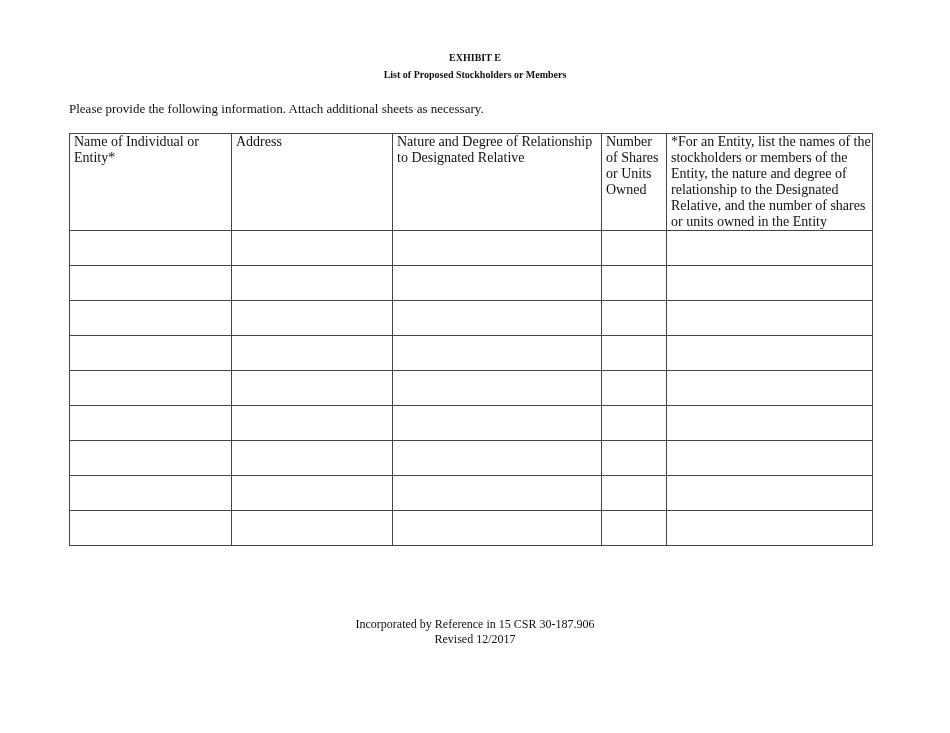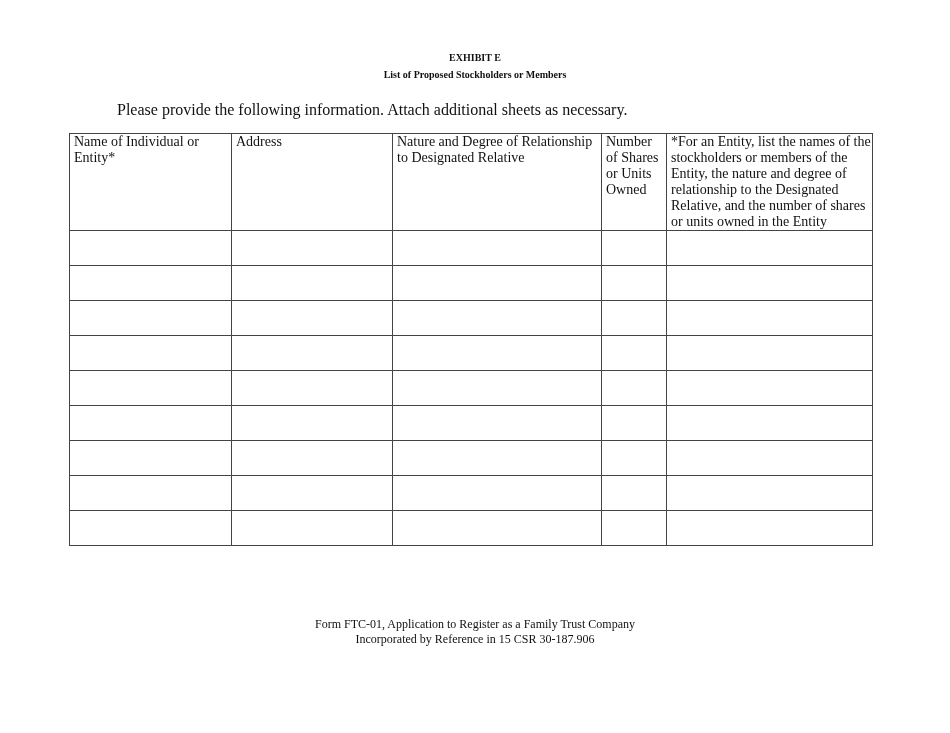--- a/index.html
+++ b/index.html
@@ -1,20 +1,20 @@
 <!DOCTYPE html>
 <html><head>
 <meta charset="utf-8">
 <style>
   html, body { margin:0; padding:0; background:#ffffff; }
   body { width:950px; height:733px; position:relative; font-family:"Liberation Serif", "DejaVu Serif", serif; color:#111; overflow:hidden; }
   .title { position:absolute; left:0; width:950px; text-align:center; font-weight:bold; font-size:10px; }
   .t1 { top:52px; }
   .t2 { top:69px; }
-  .intro { position:absolute; left:69px; top:101px; font-size:16px;margin-left:48px; }
+  .intro { position:absolute; left:69px; top:101px; font-size:13px; }
   table.grid { position:absolute; left:69px; top:133px; border-collapse:collapse; font-size:14px; line-height:16px; }
   table.grid td { border:1px solid #444; vertical-align:top; padding:0 0 0 4px; box-sizing:border-box; }
   .hdr td { height:84px; padding-top:1px; }
   .row td { height:35px; }
   .c1 { width:162px; } .c2 { width:161px; } .c3 { width:209px; } .c4 { width:65px; } .c5 { width:206px; }
   td.blank { border:none !important; }
   .total td { height:35px; }
   .footer { position:absolute; left:0; width:950px; top:617px; text-align:center; font-size:12px; line-height:15px; }
 </style>
 </head>
@@ -93,15 +93,15 @@
     <td></td>
     <td></td>
     <td></td>
     <td></td>
     <td></td>
   </tr>
 </tbody>
   </table>
 
 <div class="footer">
-  <div>Form FTC-01, Application to Register as a Family Trust Company</div>
   <div>Incorporated by Reference in 15 CSR 30-187.906</div>
+  <div>Revised 12/2017</div>
 </div>
 
 </body></html>

